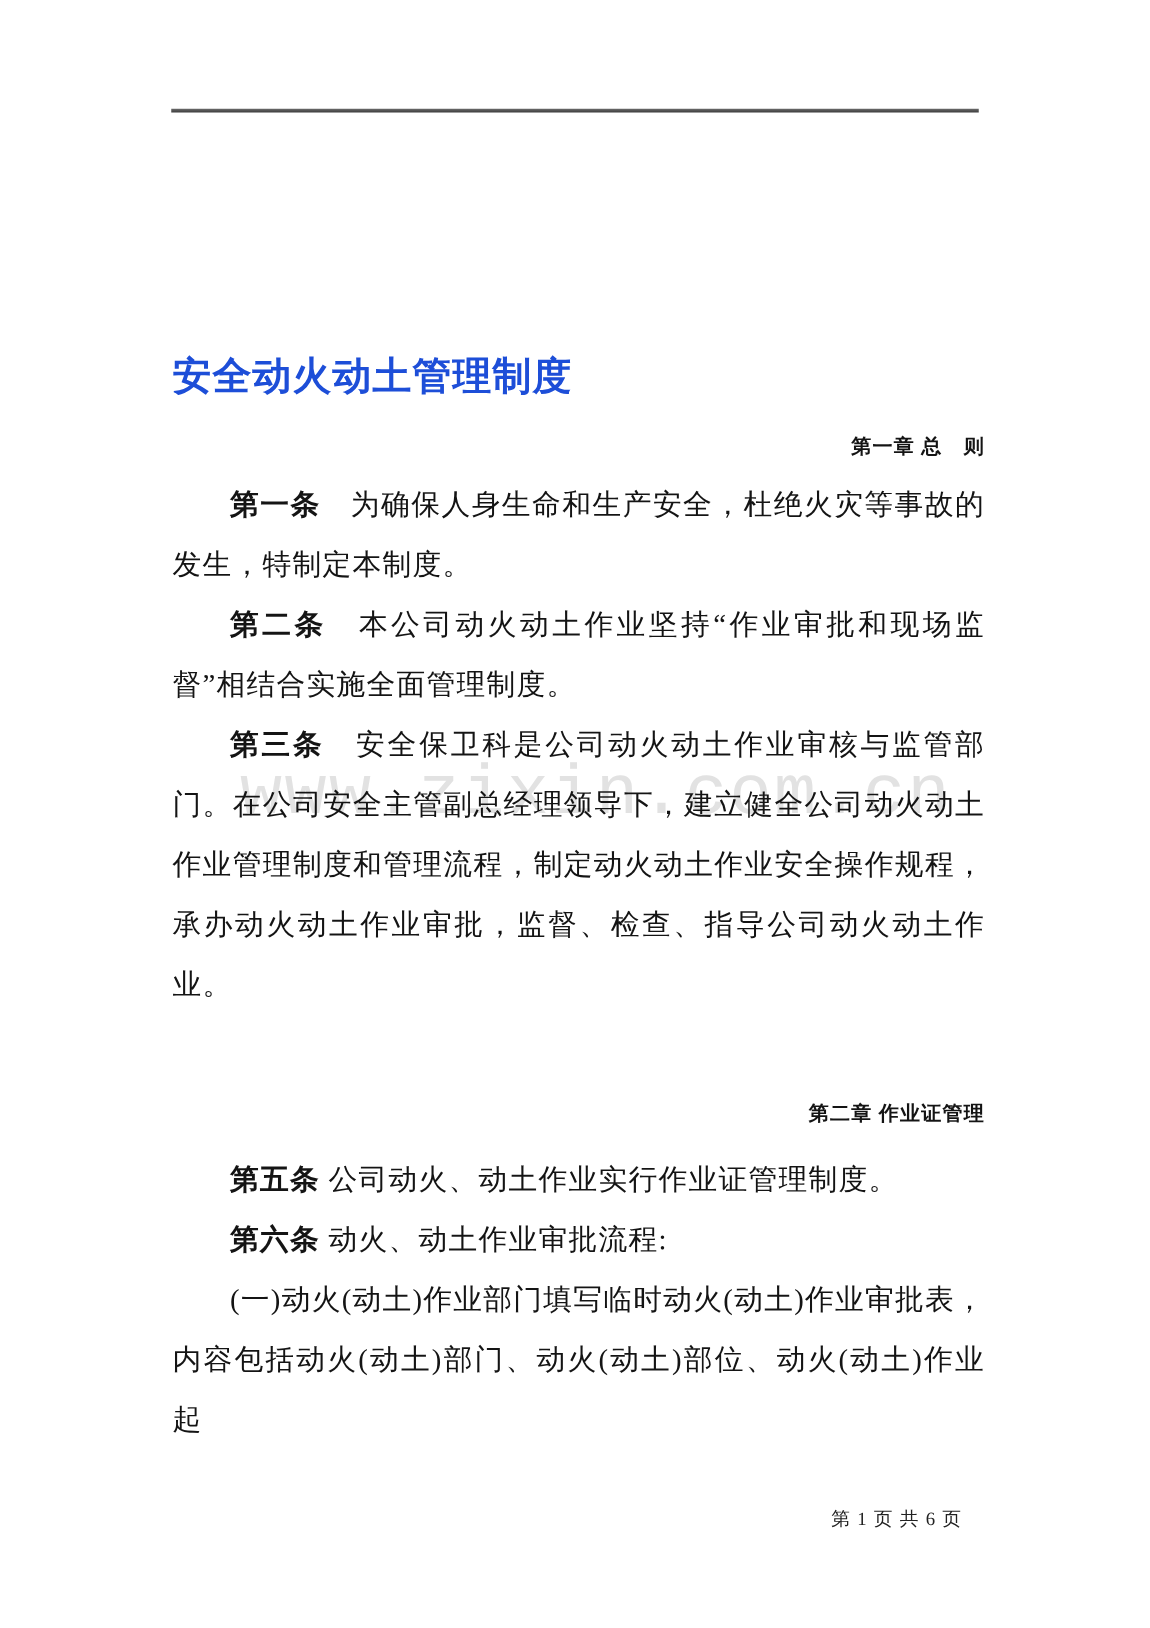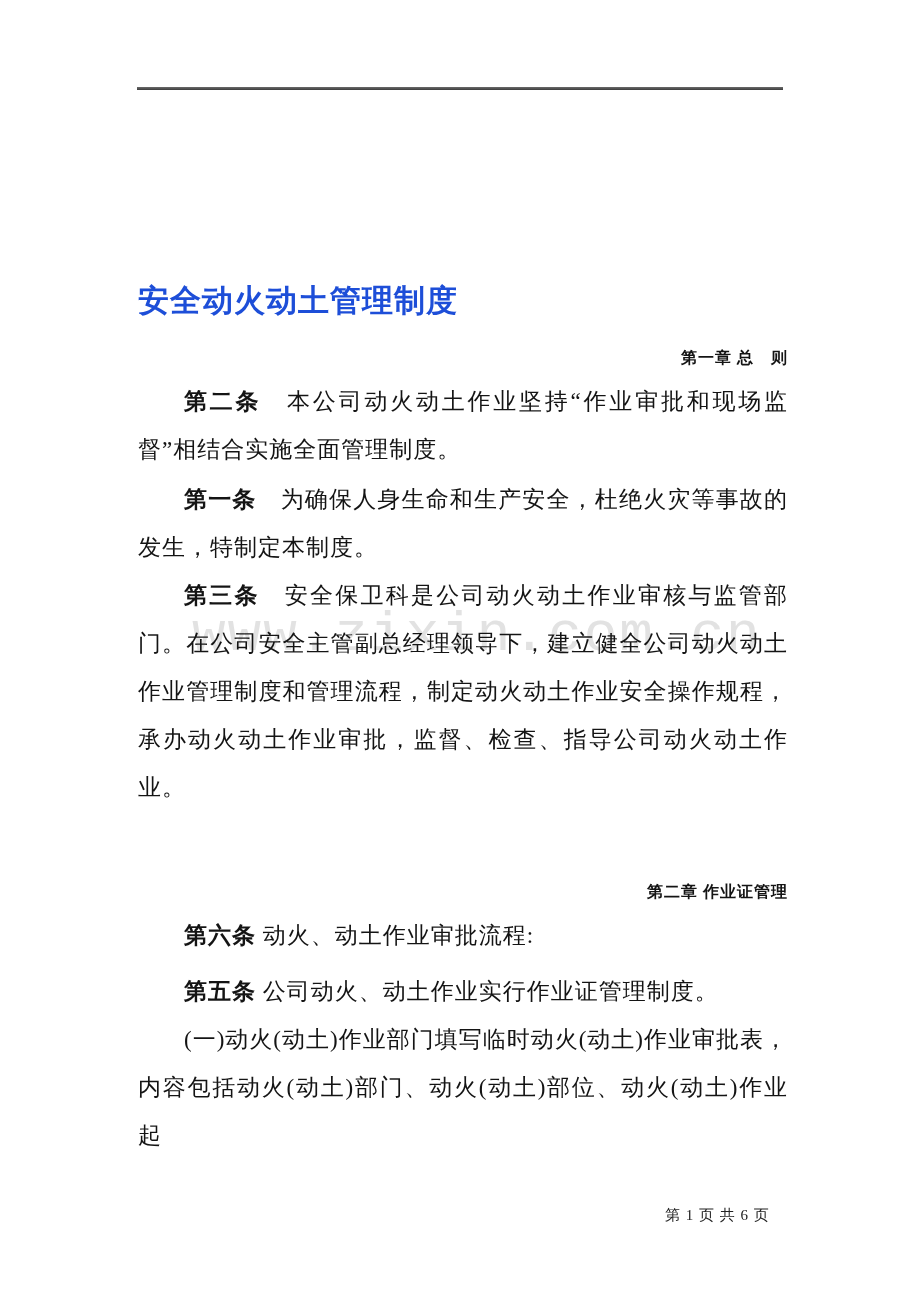--- a/index.html
+++ b/index.html
@@ -99,24 +99,24 @@
 </head>
 <body>
 
 <div class="page">
   <div class="header-rule"></div>
   <div class="watermark">www.zixin.com.cn</div>
   <div class="content">
     <h1 class="doc-title">安全动火动土管理制度</h1>
     <div id="blocks">
         <div class="chapter-heading">第一章 总　则</div>
+        <p class="para first-body"><span class="bold">第一条</span><span>　为确保人身生命和生产安全，杜绝火灾等事故的发生，特制定本制度。</span></p>
         <p class="para"><span class="bold">第二条</span><span>　本公司动火动土作业坚持“作业审批和现场监督”相结合实施全面管理制度。</span></p>
-        <p class="para first-body"><span class="bold">第一条</span><span>　为确保人身生命和生产安全，杜绝火灾等事故的发生，特制定本制度。</span></p>
         <p class="para"><span class="bold">第三条</span><span>　安全保卫科是公司动火动土作业审核与监管部门。在公司安全主管副总经理领导下，建立健全公司动火动土作业管理制度和管理流程，制定动火动土作业安全操作规程，承办动火动土作业审批，监督、检查、指导公司动火动土作业。</span></p>
         <div class="spacer"></div>
         <div class="chapter-heading second">第二章 作业证管理</div>
+        <p class="para after-heading"><span class="bold">第五条</span><span> 公司动火、动土作业实行作业证管理制度。</span></p>
         <p class="para"><span class="bold">第六条</span><span> 动火、动土作业审批流程:</span></p>
-        <p class="para after-heading"><span class="bold">第五条</span><span> 公司动火、动土作业实行作业证管理制度。</span></p>
         <p class="para"><span>(一)动火(动土)作业部门填写临时动火(动土)作业审批表，内容包括动火(动土)部门、动火(动土)部位、动火(动土)作业起</span></p>
       </div>
   </div>
   <div class="footer">第 1 页 共 6 页</div>
 </div>
 
 </body></html>

